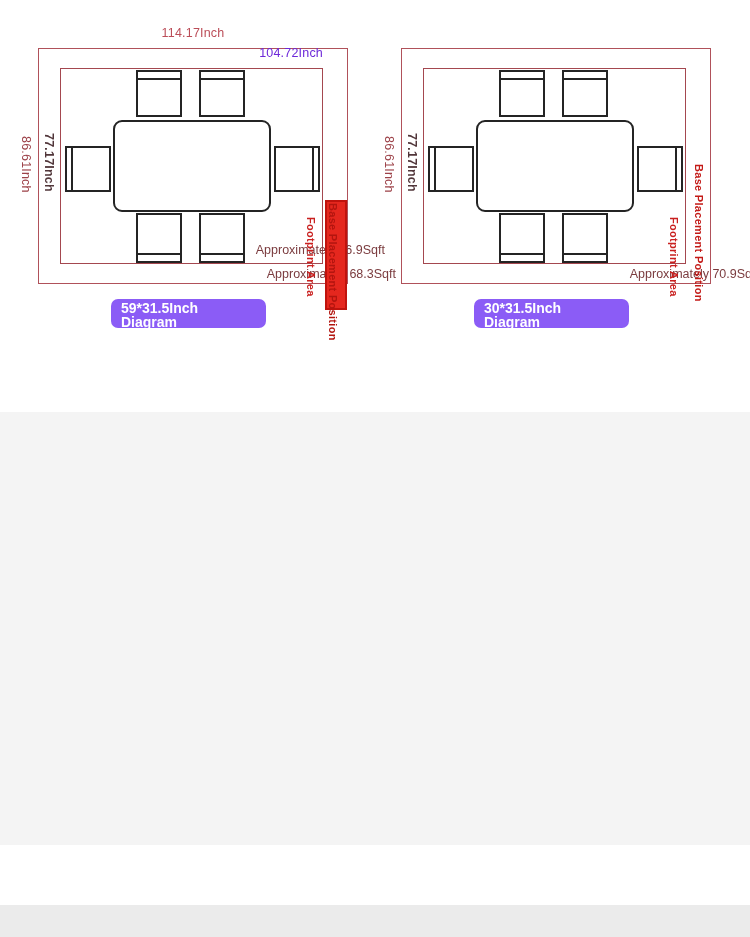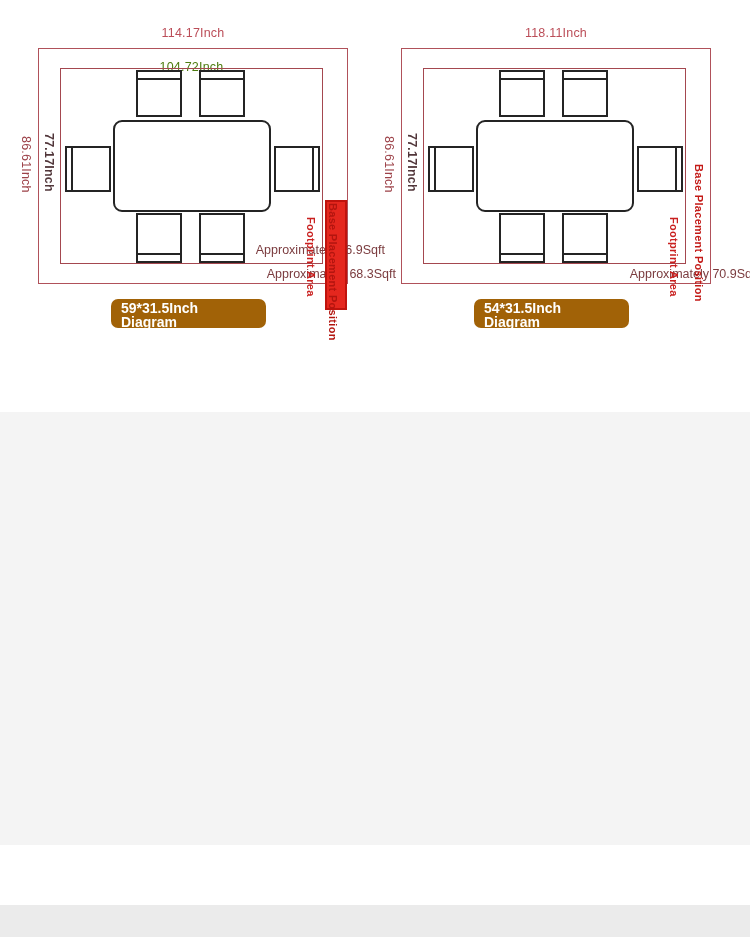--- a/index.html
+++ b/index.html
@@ -11,21 +11,21 @@
   .dg-left{left:0;}
   .dg-right{left:363px;}
 
   .rect{position:absolute;border:1.5px solid #a84e55;box-sizing:border-box;background:transparent;}
   .rect.outer{left:38px;top:48px;width:310px;height:236px;border-color:#b0515a;}
   .rect.inner{left:60px;top:68px;width:263px;height:196px;border-color:#a4474f;}
 
   .dim-h{position:absolute;font-size:12.5px;font-weight:500;letter-spacing:.2px;
          text-align:center;white-space:nowrap;}
   .dim-h.ow{left:38px;width:310px;top:26px;color:#bb4d58;}
-  .dim-h.iw{left:60px;width:263px;top:60px;color:#4d7c0f;}
+  .dim-h.iw{left:60px;width:263px;top:46px;color:#6d28d9;text-align:right;}
 
   .dim-v{position:absolute;writing-mode:vertical-rl;text-orientation:mixed;
          font-size:12.5px;font-weight:500;white-space:nowrap;letter-spacing:.2px;}
   .dim-v.oh{left:19px;top:136px;height:76px;color:#9d4249;}
   .dim-v.ih{left:42px;top:133px;height:80px;color:#51363a;font-weight:bold;}
 
   .chair{position:absolute;background:#fff;border:2px solid #242424;box-sizing:border-box;}
   .chair .back{position:absolute;}
   .chair.bt .back{left:-1px;right:-1px;top:6px;border-top:2px solid #242424;}
   .chair.bb .back{left:-1px;right:-1px;bottom:6px;border-bottom:2px solid #242424;}
@@ -49,21 +49,21 @@
         font-size:11px;font-weight:bold;white-space:nowrap;letter-spacing:.3px;}
   .vred.fp{left:305px;top:217px;height:86px;color:#c9201f;z-index:4;}
   .vred.base{color:#b3150f;z-index:6;}
   .dg-left  .vred.base{left:327px;top:203px;height:160px;}
   .dg-right .vred.base{left:330px;top:164px;height:184px;color:#c31a17;}
 
   .redbar{position:absolute;left:325px;top:200px;width:22px;height:110px;
           background:#e5271e;border:2px solid #bf130d;box-sizing:border-box;z-index:5;}
 
   .chip{position:absolute;left:111px;top:299px;width:155px;height:29px;
-        background:#a16207;border-radius:7px;color:#fff;font-size:14px;font-weight:bold;
+        background:#8b5cf6;border-radius:7px;color:#fff;font-size:14px;font-weight:bold;
         line-height:14px;padding:2px 0 0 10px;box-sizing:border-box;overflow:hidden;}
 
   
   .info{position:absolute;left:0;top:412px;width:750px;height:433px;background:#f4f4f4;}
   .heading{position:absolute;left:178px;top:433px;width:360px;
            font-size:21px;font-weight:bold;color:#111;line-height:20px;}
   .para1{position:absolute;left:74px;top:500px;font-size:12px;font-weight:bold;
          color:#161616;white-space:nowrap;}
 
   .band-white{position:absolute;left:0;top:845px;width:750px;height:60px;background:#fff;}
@@ -108,21 +108,20 @@
     <div class="redbar"></div>
     <div class="vred base">Base Placement Position</div>
 
     <div class="chip">
       <div>59*31.5Inch</div>
       <div>Diagram</div>
     </div>
   </div>
 
   <div class="dg dg-right">
-    <div class="dim-h ow">118.11Inch</div>
     <div class="rect outer"></div>
     <div class="rect inner"></div>
     <div class="dim-v oh">86.61Inch</div>
     <div class="dim-v ih">77.17Inch</div>
 
     <div class="chair bt ch-t1">
         <span class="back"></span>
       </div>
     <div class="chair bt ch-t2">
         <span class="back"></span>
@@ -139,21 +138,21 @@
     <div class="chair bb ch-b2">
         <span class="back"></span>
       </div>
     <div class="tbl"></div>
 
     <div class="approx a2">Approximately 70.9Sqft</div>
     <div class="vred fp">Footprint Area</div>
     <div class="vred base">Base Placement Position</div>
 
     <div class="chip">
-      <div>54*31.5Inch</div>
+      <div>30*31.5Inch</div>
       <div>Diagram</div>
     </div>
   </div>
 
   <div class="info">
     <div class="heading">
       <div>! What You Need To Know About</div>
       <div>Colors</div>
     </div>
     <div class="para1">The Size Of The Delifeng Large Board Is 126*63Inch, During The Processing Into Smaller Boards</div>

